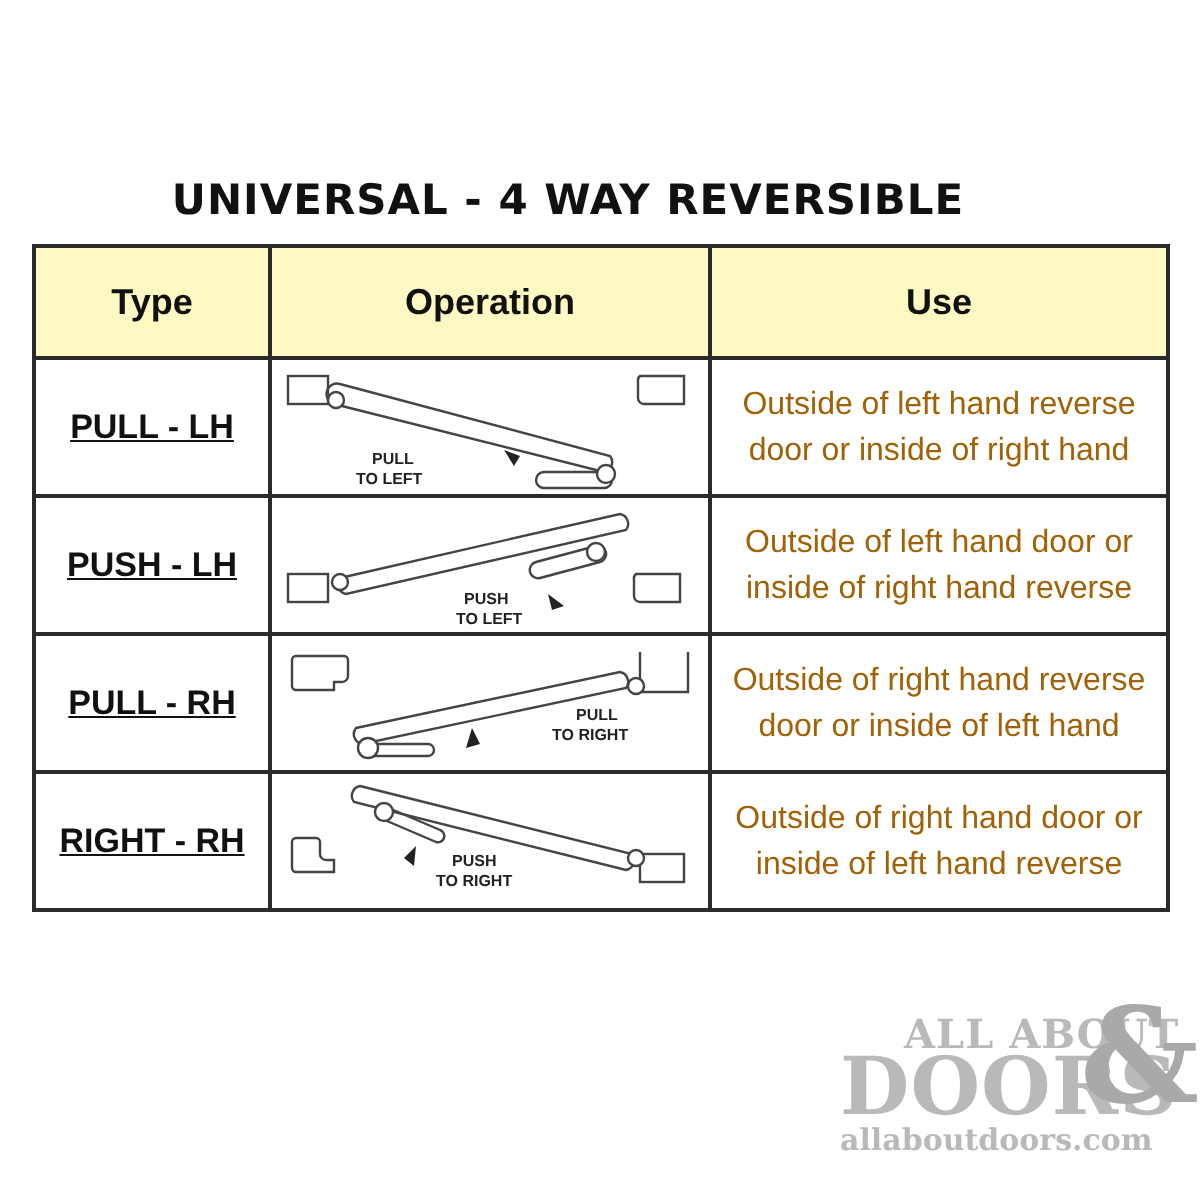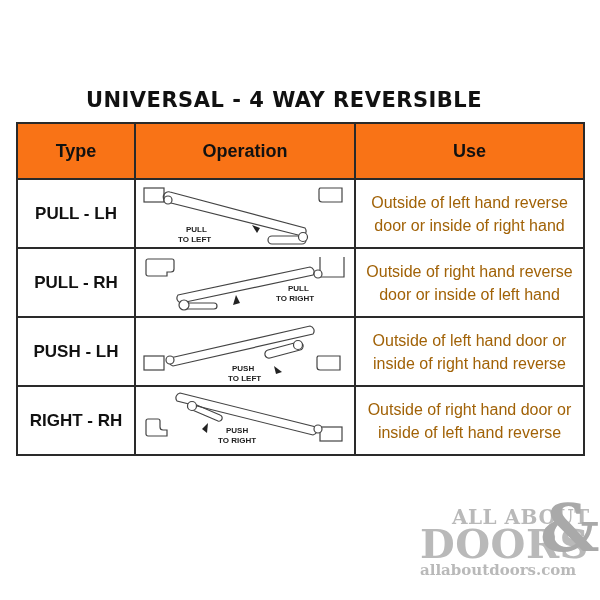--- a/index.html
+++ b/index.html
@@ -1,22 +1,22 @@
 <!DOCTYPE html>
 <html><head>
   <meta charset="utf-8">
   <style>
     html, body { margin:0; padding:0; background:#ffffff; }
     body { width:600px; height:600px; position:relative; overflow:hidden; font-family:"Liberation Sans", sans-serif; }
     .title { position:absolute; left:0; width:568px; top:88px; text-align:center; font-weight:bold; font-size:21px; letter-spacing:0.5px; color:#111; font-family:"DejaVu Sans", sans-serif; }
     table.grid { position:absolute; left:16px; top:122px; width:567px; border-collapse:collapse; table-layout:fixed; }
     table.grid th, table.grid td { border:2px solid #2a2a2a; padding:0; text-align:center; vertical-align:middle; }
-    table.grid th { background:#f97316; height:54px; font-size:18px; font-weight:bold; color:#111; }
+    table.grid th { background:#fef9c3; height:54px; font-size:18px; font-weight:bold; color:#111; }
     table.grid td { height:67px; }
-    .type-cell { font-weight:bold; font-size:17px; color:#111; }
+    .type-cell { font-weight:bold; font-size:17px; color:#111;text-decoration:underline; }
     .use-cell { font-size:16px; line-height:23px; color:#a16207; }
     .op-cell svg { display:block; margin:0 auto; }
     .op-label { font-size:8px; font-weight:bold; fill:#222; font-family:"Liberation Sans", sans-serif; }
     .logo { position:absolute; left:420px; top:505px; width:175px; color:#b9b9b9; font-family:"DejaVu Serif", serif; font-weight:bold; }
     .logo .l1 { font-size:20px; letter-spacing:0.5px;margin-left:32px; }
     .logo .l2 { font-size:40px; line-height:30px; letter-spacing:0.5px; }
     .logo .l3 { font-size:30px; line-height:30px; letter-spacing:0.5px; }
     .logo .l4 { font-size:15px; margin-top:2px; }
     .logo .amp { position:absolute; left:120px; top:-16px; font-size:66px; color:#a9a9a9; font-family:"DejaVu Serif", serif; }
   </style>
@@ -50,53 +50,53 @@
         <circle cx="163" cy="55" r="4.5" fill="#fff" stroke="#444" stroke-width="1.2"></circle>
         <polygon points="112,43 120,46 117,51" fill="#222"></polygon>
         <text class="op-label" x="46" y="50">PULL</text>
         <text class="op-label" x="38" y="60">TO LEFT</text>
       </svg>
     </td>
     <td class="use-cell">Outside of left hand reverse door or inside of right hand</td>
   </tr>
 
   <tr>
+    <td class="type-cell">PUSH - LH</td>
+    <td class="op-cell">
+      <svg width="210" height="64" viewBox="0 0 210 64">
+        <rect x="4" y="36" width="20" height="14" fill="none" stroke="#444" stroke-width="1.2"></rect>
+        <path d="M178 36 h22 v14 h-20 a3 3 0 0 1 -3 -3 v-8 a3 3 0 0 1 1 -3z" fill="none" stroke="#444" stroke-width="1.2"></path>
+        <path d="M30 38 L170 6 a5 5 0 0 1 3 8 L33 46 a5 5 0 0 1 -3 -8z" fill="none" stroke="#444" stroke-width="1.2"></path>
+        <circle cx="30" cy="40" r="4" fill="#fff" stroke="#444" stroke-width="1.2"></circle>
+        <path d="M128 30 L158 22 a4 4 0 0 1 2 8 L130 38 a4 4 0 0 1 -2 -8z" fill="none" stroke="#444" stroke-width="1.2"></path>
+        <circle cx="158" cy="25" r="4.5" fill="#fff" stroke="#444" stroke-width="1.2"></circle>
+        <polygon points="134,46 142,52 136,54" fill="#222"></polygon>
+        <text class="op-label" x="92" y="51">PUSH</text>
+        <text class="op-label" x="88" y="61">TO LEFT</text>
+      </svg>
+    </td>
+    <td class="use-cell">Outside of left hand door or inside of right hand reverse</td>
+  </tr>
+
+  <tr>
     <td class="type-cell">PULL - RH</td>
     <td class="op-cell">
       <svg width="210" height="64" viewBox="0 0 210 64">
         <path d="M8 8 h24 a2 2 0 0 1 2 2 v8 a3 3 0 0 1 -3 3 h-4 v4 h-19 a2 2 0 0 1 -2 -2 v-13 a2 2 0 0 1 2 -2z" fill="none" stroke="#444" stroke-width="1.2"></path>
         <path d="M180 6 v20 h24 v-20" fill="none" stroke="#444" stroke-width="1.2"></path>
         <path d="M38 44 L170 16 a5 5 0 0 1 3 8 L41 52 a5 5 0 0 1 -3 -8z" fill="none" stroke="#444" stroke-width="1.2"></path>
         <circle cx="178" cy="23" r="4" fill="#fff" stroke="#444" stroke-width="1.2"></circle>
         <path d="M44 52 h30 a3 3 0 0 1 0 6 h-30 a3 3 0 0 1 0 -6z" fill="none" stroke="#444" stroke-width="1.2"></path>
         <circle cx="44" cy="54" r="5" fill="#fff" stroke="#444" stroke-width="1.2"></circle>
         <polygon points="96,44 100,52 93,54" fill="#222"></polygon>
         <text class="op-label" x="148" y="40">PULL</text>
         <text class="op-label" x="136" y="50">TO RIGHT</text>
       </svg>
     </td>
     <td class="use-cell">Outside of right hand reverse door or inside of left hand</td>
-  </tr>
-
-  <tr>
-    <td class="type-cell">PUSH - LH</td>
-    <td class="op-cell">
-      <svg width="210" height="64" viewBox="0 0 210 64">
-        <rect x="4" y="36" width="20" height="14" fill="none" stroke="#444" stroke-width="1.2"></rect>
-        <path d="M178 36 h22 v14 h-20 a3 3 0 0 1 -3 -3 v-8 a3 3 0 0 1 1 -3z" fill="none" stroke="#444" stroke-width="1.2"></path>
-        <path d="M30 38 L170 6 a5 5 0 0 1 3 8 L33 46 a5 5 0 0 1 -3 -8z" fill="none" stroke="#444" stroke-width="1.2"></path>
-        <circle cx="30" cy="40" r="4" fill="#fff" stroke="#444" stroke-width="1.2"></circle>
-        <path d="M128 30 L158 22 a4 4 0 0 1 2 8 L130 38 a4 4 0 0 1 -2 -8z" fill="none" stroke="#444" stroke-width="1.2"></path>
-        <circle cx="158" cy="25" r="4.5" fill="#fff" stroke="#444" stroke-width="1.2"></circle>
-        <polygon points="134,46 142,52 136,54" fill="#222"></polygon>
-        <text class="op-label" x="92" y="51">PUSH</text>
-        <text class="op-label" x="88" y="61">TO LEFT</text>
-      </svg>
-    </td>
-    <td class="use-cell">Outside of left hand door or inside of right hand reverse</td>
   </tr>
 
   <tr>
     <td class="type-cell">RIGHT - RH</td>
     <td class="op-cell">
       <svg width="210" height="64" viewBox="0 0 210 64">
         <path d="M8 30 h10 a2 2 0 0 1 2 2 v6 a3 3 0 0 0 3 3 h4 v6 h-19 a2 2 0 0 1 -2 -2 v-13 a2 2 0 0 1 2 -2z" fill="none" stroke="#444" stroke-width="1.2"></path>
         <rect x="180" y="38" width="22" height="14" fill="none" stroke="#444" stroke-width="1.2"></rect>
         <path d="M40 4 L176 38 a5 5 0 0 1 -3 8 L37 12 a5 5 0 0 1 3 -8z" fill="none" stroke="#444" stroke-width="1.2"></path>
         <circle cx="178" cy="40" r="4" fill="#fff" stroke="#444" stroke-width="1.2"></circle>

